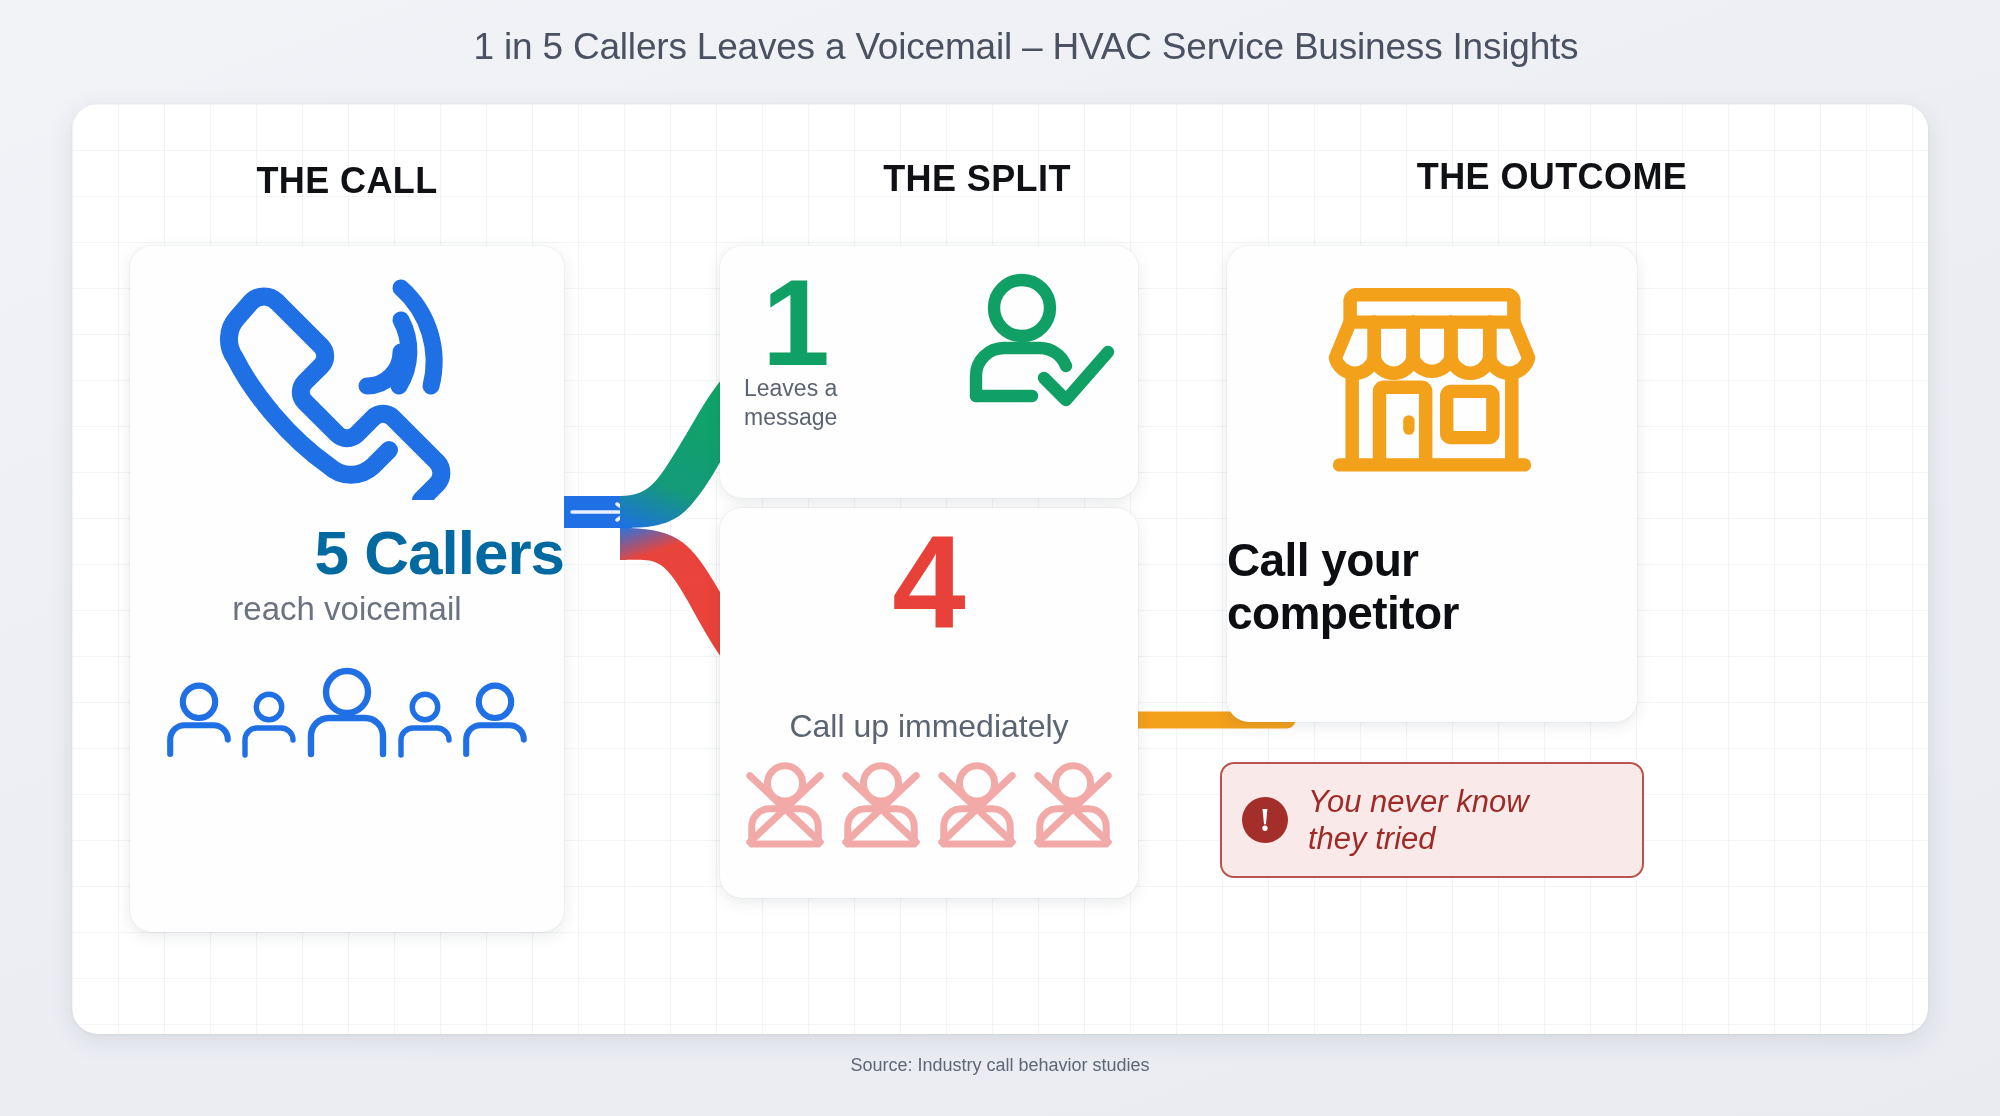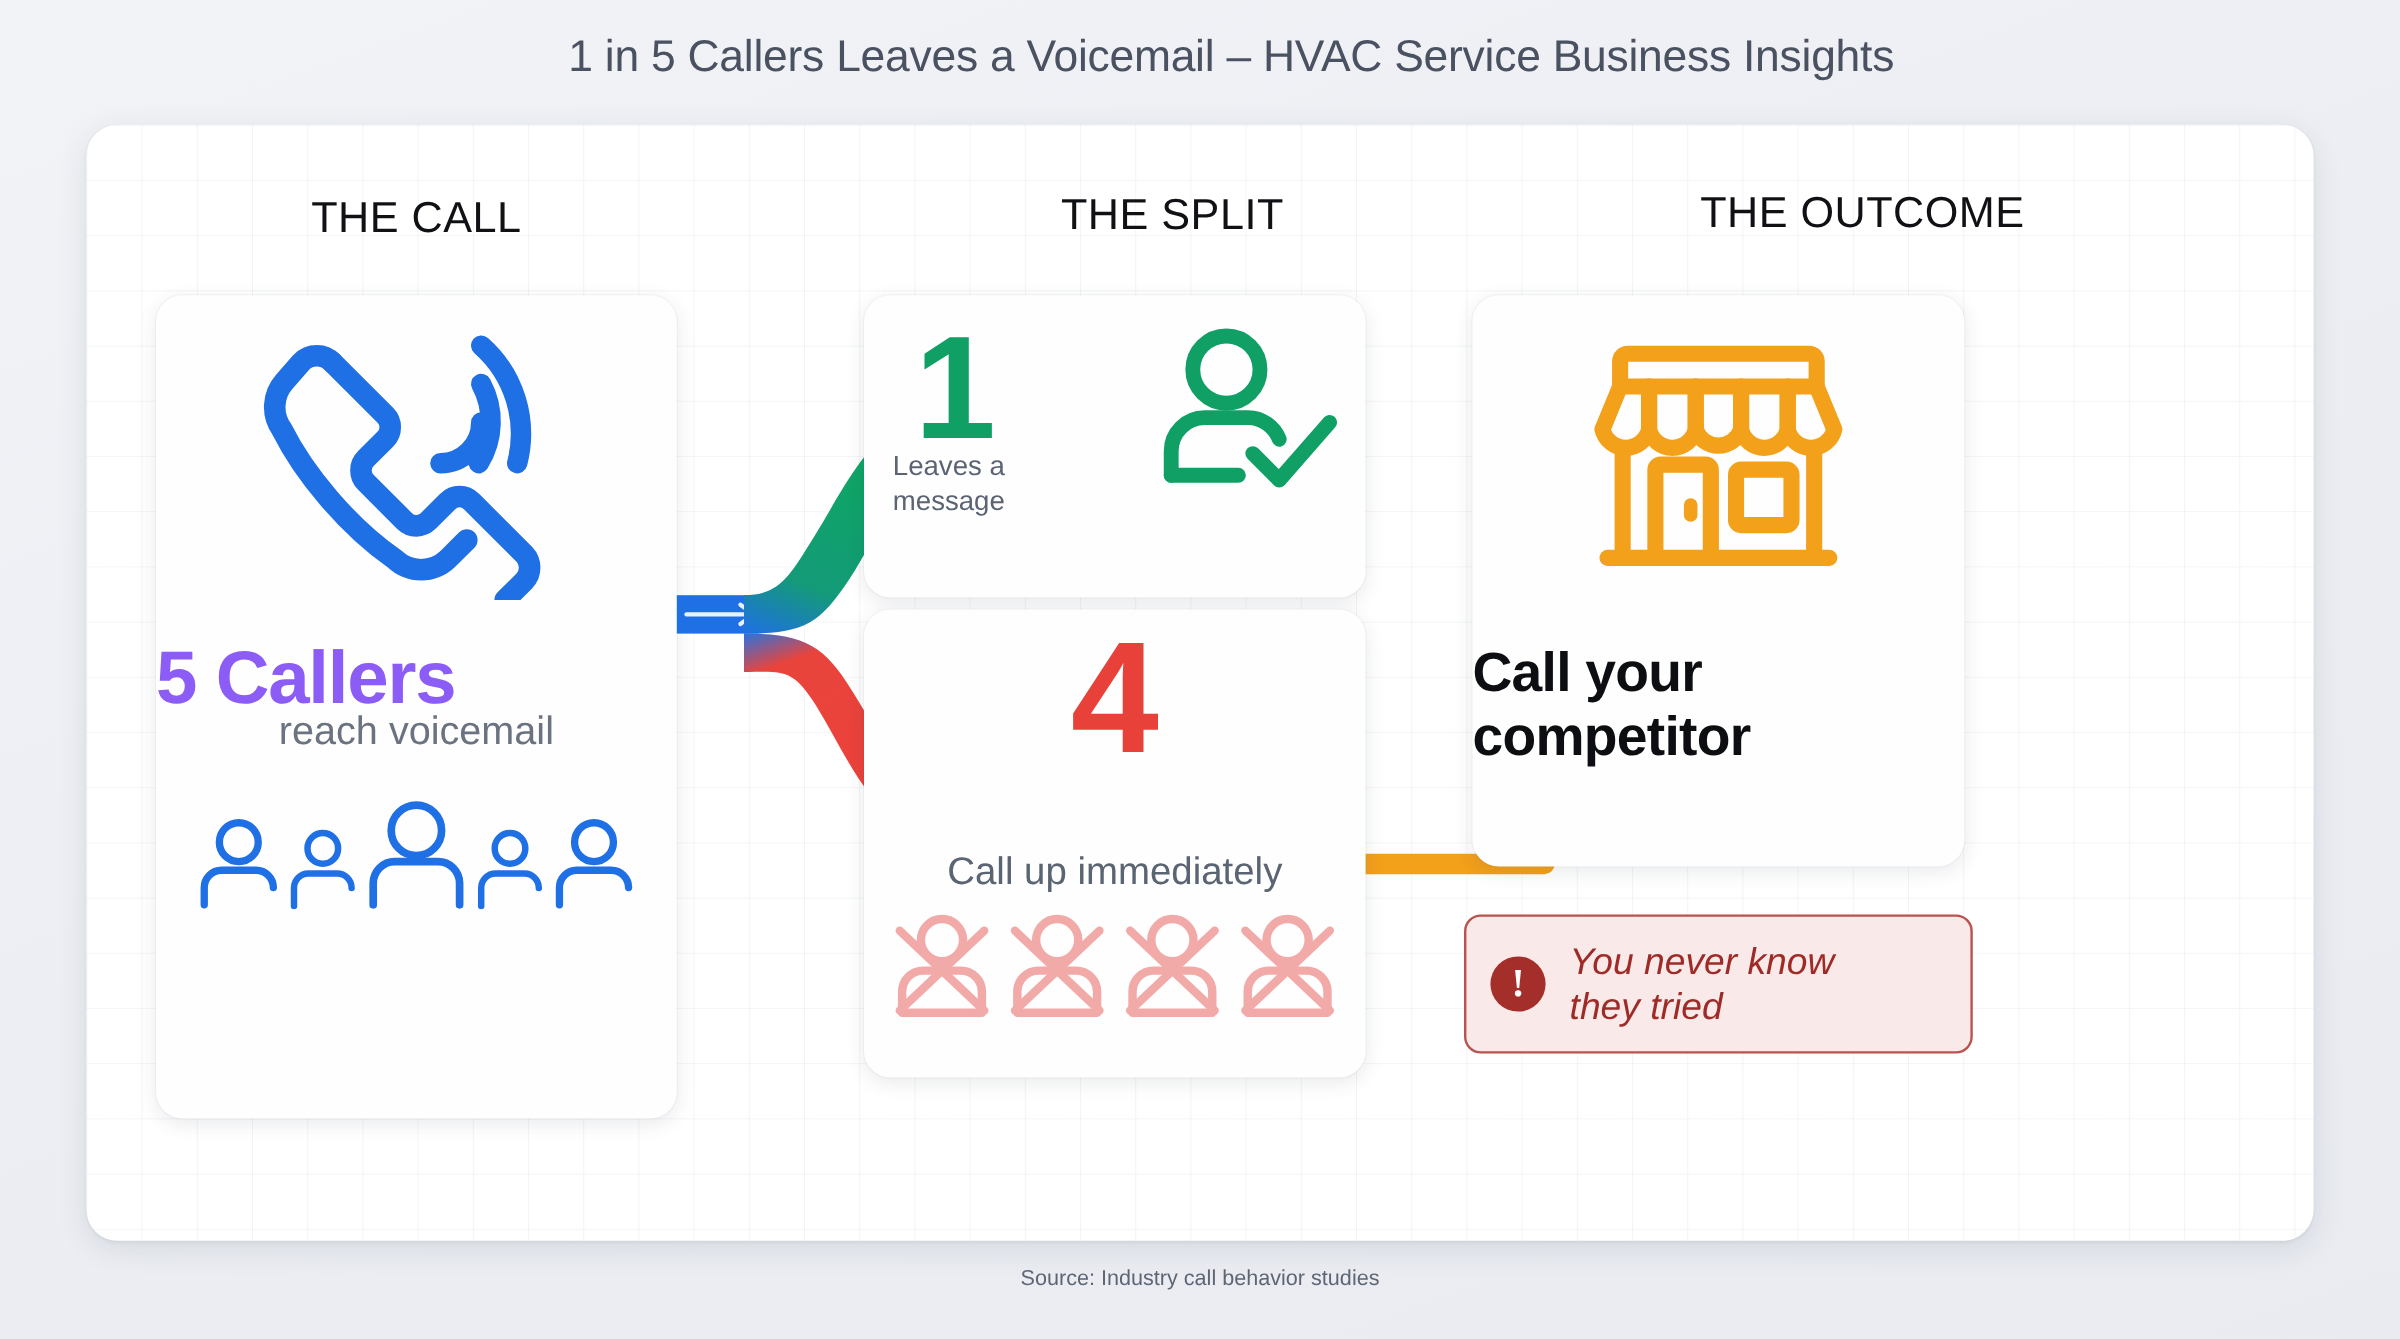--- a/index.html
+++ b/index.html
@@ -43,21 +43,21 @@
       linear-gradient(to right, rgba(120,130,150,0.085) 1px, transparent 1px),
       linear-gradient(to bottom, rgba(120,130,150,0.085) 1px, transparent 1px);
     background-size: 46px 46px;
     pointer-events: none;
   }
 
   
   .colhead {
     position: absolute;
     font-size: 36px;
-    font-weight: 400;
+    font-weight: 700;
     color: #101114;
     letter-spacing: 0.4px;
     text-align: center;
   }
   #head-call    { left:  60px; top: 56px; width: 430px; }
   #head-split   { left: 680px; top: 54px; width: 450px; }
   #head-outcome { left: 1230px; top: 52px; width: 500px; }
 
   
   .card {
@@ -70,23 +70,23 @@
   #card-one     { left: 648px; top: 142px; width: 418px; height: 252px; }
   #card-four    { left: 648px; top: 404px; width: 418px; height: 390px; }
   #card-outcome { left: 1155px; top: 142px; width: 410px; height: 476px; }
 
   
   .phone-wrap {
     position: absolute; left: 0; top: 24px; width: 434px;
     display: flex; justify-content: center;
   }
   .callers-num {
-    position: absolute; left: 0; top: 284px; width: 434px;
-    text-align: left;
-    font-size: 62px; font-weight: 700; color: #8b5cf6;
+    position: absolute; left: 0; top: 271px; width: 434px;
+    text-align: right;
+    font-size: 62px; font-weight: 700; color: #0369a1;
     letter-spacing: -1px;
   }
   .callers-sub {
     position: absolute; left: 0; top: 344px; width: 434px;
     text-align: center;
     font-size: 33px; font-weight: 400; color: #6b7280;
   }
   .people-row {
     position: absolute; left: 0; top: 420px; width: 434px;
     display: flex; align-items: flex-end; justify-content: center; gap: 4px;

